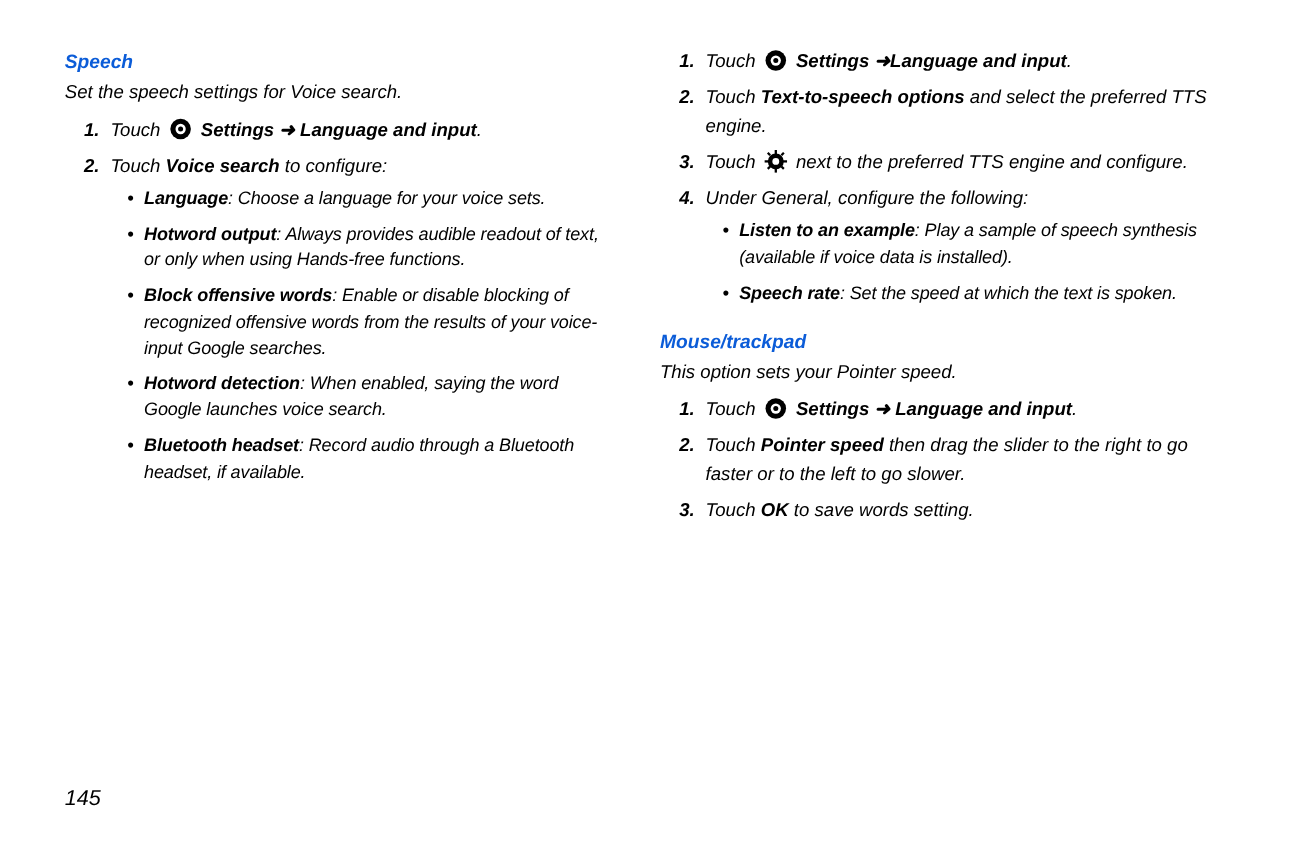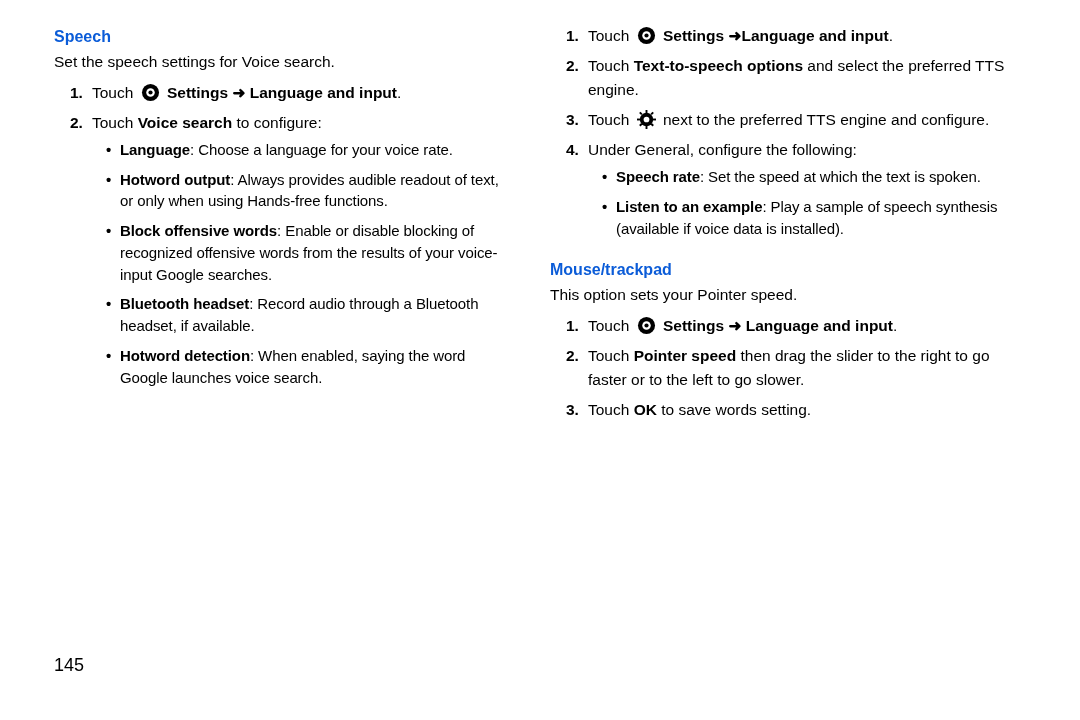--- a/index.html
+++ b/index.html
@@ -8,24 +8,25 @@
     width: 1080px;
     height: 720px;
     background: #fff;
     font-family: Arial, Helvetica, sans-serif;
     color: #000;
   }
   .page {
     box-sizing: border-box;
     width: 1080px;
     height: 720px;
-    padding: 24px 54px 20px 54px;
+    padding: 40px 54px 20px 54px;
     display: flex;
     flex-direction: row;
     position: relative;
+    font-style: italic;
   }
   .col {
     width: 50%;
     box-sizing: border-box;
   }
   .col-left { padding-right: 26px; }
   .col-right { padding-left: 10px; }
   h3.section {
     color: #0b5cd8;
     font-size: 16px;
@@ -112,25 +113,25 @@
             <circle cx="10" cy="10" r="2.2" fill="#000"></circle>
           </svg>
         </span>
         <b>Settings </b><b class="arrow">➜</b><b> Language and input</b><span>.</span>
       </li>
       <li>
         <span class="num">2.</span>
         <span>Touch </span><b>Voice search</b><span> to configure:</span>
 
         <ul class="bullets">
-          <li><b>Language</b><span>: Choose a language for your voice rate.</span></li>
+          <li><b>Language</b><span>: Choose a language for your voice sets.</span></li>
           <li><b>Hotword output</b><span>: Always provides audible readout of text, or only when using Hands-free functions.</span></li>
           <li><b>Block offensive words</b><span>: Enable or disable blocking of recognized offensive words from the results of your voice-input Google searches.</span></li>
+          <li><b>Hotword detection</b><span>: When enabled, saying the word Google launches voice search.</span></li>
           <li><b>Bluetooth headset</b><span>: Record audio through a Bluetooth headset, if available.</span></li>
-          <li><b>Hotword detection</b><span>: When enabled, saying the word Google launches voice search.</span></li>
         </ul>
       </li>
     </ol>
   </div>
 
   <div class="col col-right">
 
     <ol class="steps">
       <li>
         <span class="num">1.</span>
@@ -166,22 +167,22 @@
             </g>
             <circle cx="10" cy="10" r="3" fill="#fff"></circle>
           </svg>
         </span>
         <span> next to the preferred TTS engine and configure.</span>
       </li>
       <li>
         <span class="num">4.</span>
         <span>Under General, configure the following:</span>
         <ul class="bullets">
+          <li><b>Listen to an example</b><span>: Play a sample of speech synthesis (available if voice data is installed).</span></li>
           <li><b>Speech rate</b><span>: Set the speed at which the text is spoken.</span></li>
-          <li><b>Listen to an example</b><span>: Play a sample of speech synthesis (available if voice data is installed).</span></li>
         </ul>
       </li>
     </ol>
 
     <h3 class="section" style="margin-top:22px">Mouse/trackpad</h3>
     <p class="intro">This option sets your Pointer speed.</p>
 
     <ol class="steps">
       <li>
         <span class="num">1.</span>

